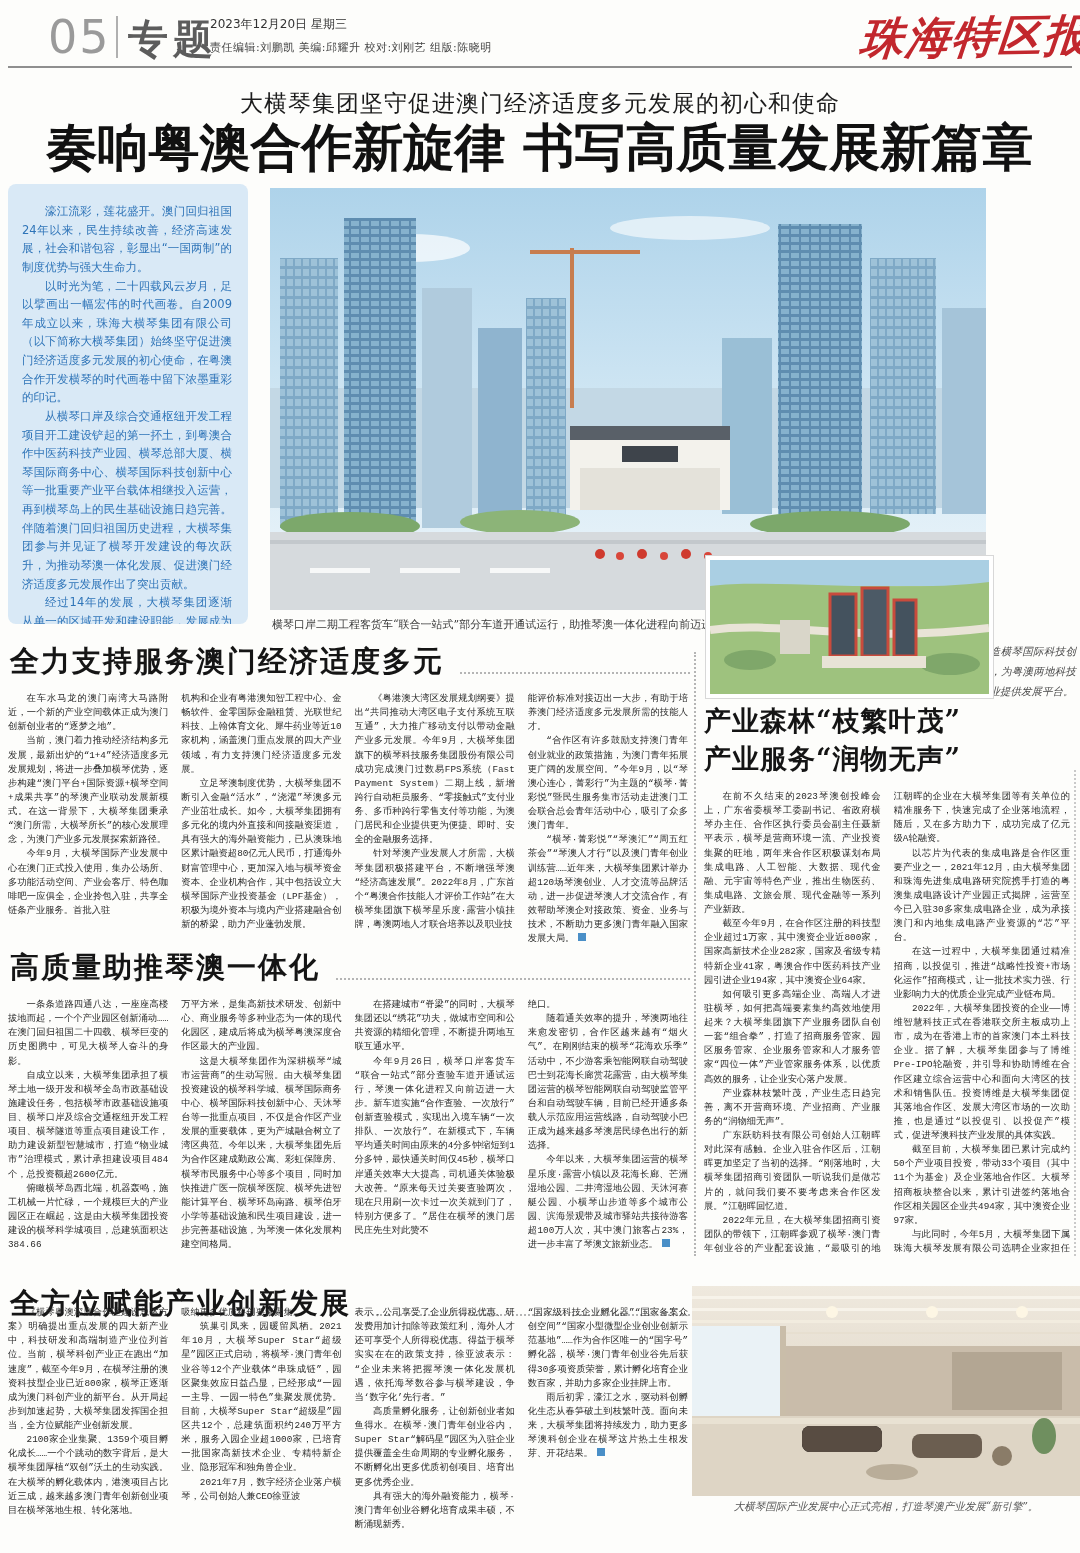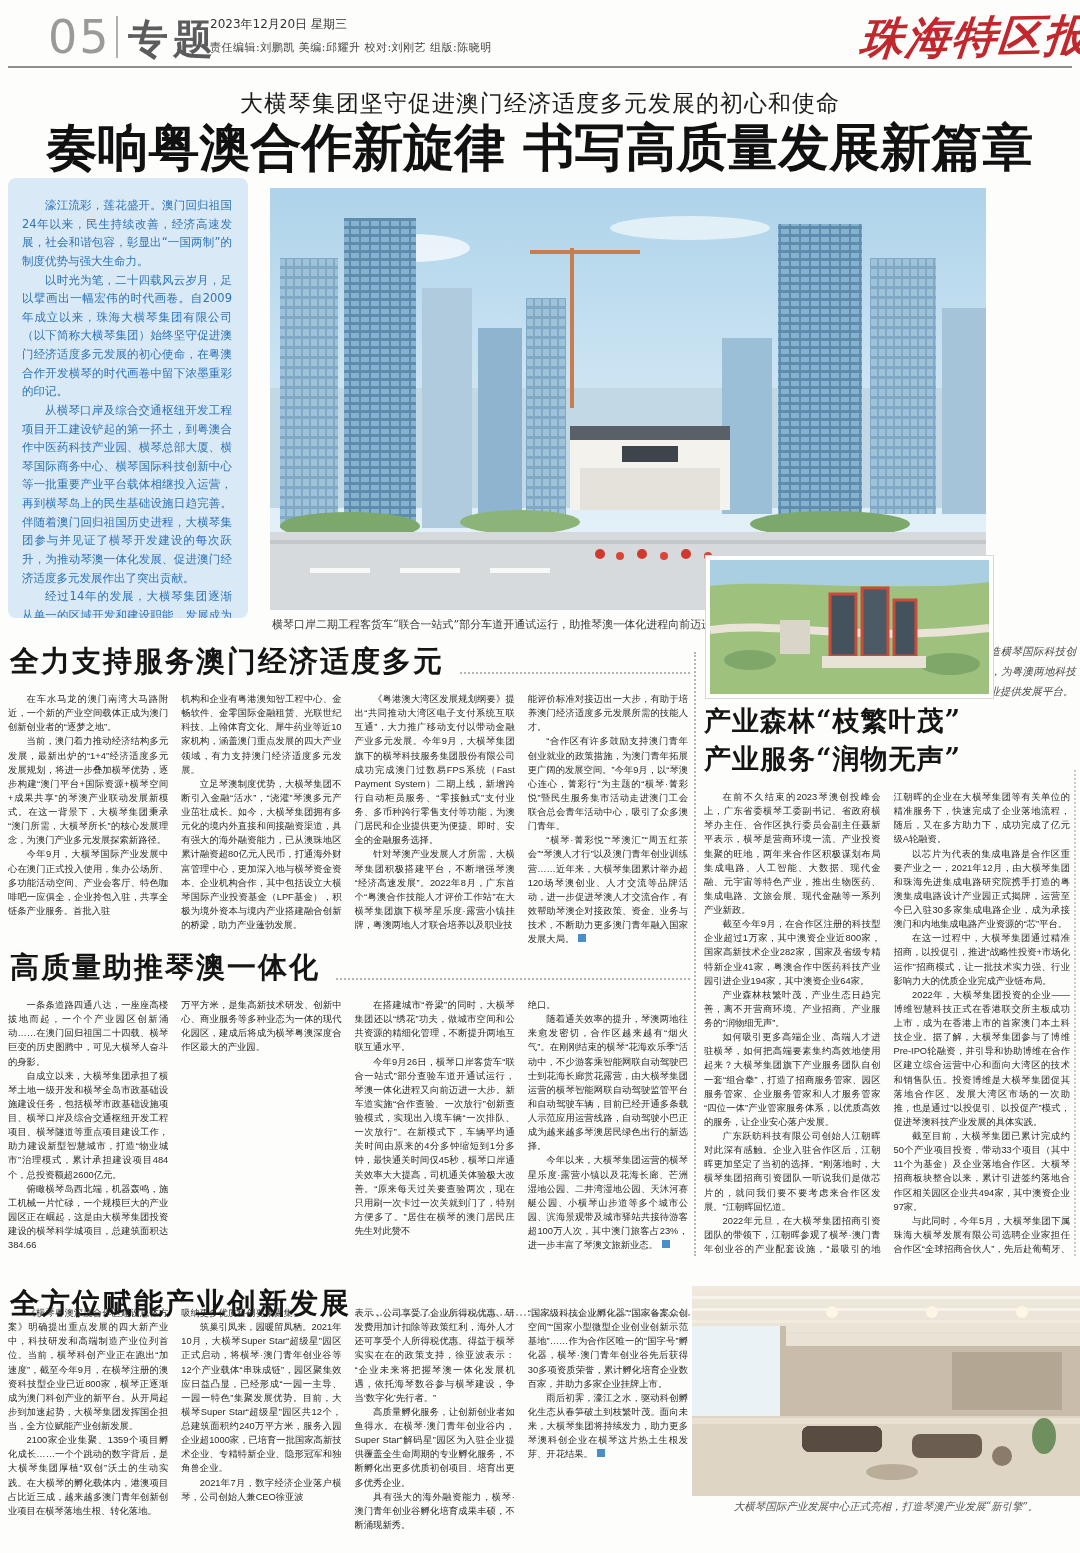--- a/index.html
+++ b/index.html
@@ -26,21 +26,21 @@
   .top-rule { position:absolute; left:8px; top:66px; width:1064px; height:2px; background:#8f8f8f; }
 
   
   .kicker { position:absolute; left:0; top:88px; width:1080px; text-align:center;
     font-size:23px; font-weight:400; color:#1c1c1c; letter-spacing:1px; }
   .main-headline { position:absolute; left:0; top:114px; width:1080px; text-align:center;
     font-family:"DejaVu Serif", serif; font-weight:900; font-size:51px; color:#111;
     letter-spacing:0; white-space:nowrap; }
 
   
-  .intro-box { position:absolute; left:8px; top:178px; width:240px; height:440px;
+  .intro-box { position:absolute; left:8px; top:184px; width:240px; height:440px;
     background:#d9e9f6; border-radius:8px; padding:18px 16px 14px 14px; overflow:hidden; }
   .intro-box p { font-size:11.5px; line-height:1.62; color:#2e74b8; text-align:justify; text-indent:2em; }
 
   
   .main-photo { position:absolute; left:270px; top:188px; width:716px; height:422px; overflow:hidden; background:#bcd9ec; }
   .main-caption { position:absolute; left:272px; top:617px; width:670px;
     font-family:"DejaVu Serif", serif; font-size:11px; color:#3a3a3a; }
   .side-photo { position:absolute; left:706px; top:556px; width:287px; height:142px;
     border:4px solid #fff; box-shadow:0 0 0 1px #d8d8d8; background:#9ec27e; z-index:3; overflow:hidden; }
   .side-caption { position:absolute; left:958px; top:642px; width:118px;
@@ -48,21 +48,21 @@
     color:#4a4a4a; text-align:justify; text-indent:2em; }
   .bottom-photo { position:absolute; left:692px; top:1286px; width:388px; height:210px; overflow:hidden; background:#cfc5b4; }
   .bottom-caption { position:absolute; left:692px; top:1500px; width:388px; text-align:center;
     font-family:"DejaVu Serif", serif; font-style:italic; font-size:10.5px; color:#555; }
 
   
   .sec-head { position:absolute; display:flex; align-items:flex-end; width:680px; left:10px; }
   .sec-title { font-family:"DejaVu Serif", serif; font-weight:900; font-size:29px; color:#151515; letter-spacing:2px; white-space:nowrap; }
   .dotline { flex:1; border-top:2px dotted #b5b5b5; margin:0 0 8px 16px; }
   .cols { position:absolute; display:flex; gap:13px; overflow:hidden; }
-  .col { flex:1; overflow:hidden; font-family:Liberation Sans, sans-serif; font-size:9.3px; line-height:1.52; color:#2a2a2a; }
+  .col { flex:1; overflow:hidden; font-family:Liberation Mono, monospace; font-size:9.3px; line-height:1.52; color:#2a2a2a; }
   .para { margin:0; text-indent:2em; text-align:justify; }
   .para.cont { text-indent:0; }
   .endmark { display:inline-block; width:8px; height:8px; background:#4a8fc7; margin-left:4px; }
 
   #s1-cols { left:8px; top:692px; width:680px; height:258px; }
   #s2-cols { left:8px; top:998px; width:680px; height:256px; }
   #s4-cols { left:8px; top:1306px; width:680px; height:247px; }
 
   .v-divider { position:absolute; left:694px; top:652px; height:604px; border-left:2px dotted #b5b5b5; }
   .right-edge { position:absolute; left:1074px; top:770px; height:486px; border-left:2px dotted #c9c9c9; }
@@ -214,20 +214,21 @@
     <div class="dotline"></div>
   </div>
   <div class="cols" id="s2-cols">
     <div class="col">
         <p class="para">一条条道路四通八达，一座座高楼拔地而起，一个个产业园区创新涌动……在澳门回归祖国二十四载、横琴巨变的历史图腾中，可见大横琴人奋斗的身影。</p>
         <p class="para">自成立以来，大横琴集团承担了横琴土地一级开发和横琴全岛市政基础设施建设任务，包括横琴市政基础设施项目、横琴口岸及综合交通枢纽开发工程项目、横琴隧道等重点项目建设工作，助力建设新型智慧城市，打造“物业城市”治理模式，累计承担建设项目484个，总投资额超2600亿元。</p>
         <p class="para">俯瞰横琴岛西北端，机器轰鸣，施工机械一片忙碌，一个规模巨大的产业园区正在崛起，这是由大横琴集团投资建设的横琴科学城项目，总建筑面积达384.66</p>
       </div>
     <div class="col">
         <p class="para cont">万平方米，是集高新技术研发、创新中心、商业服务等多种业态为一体的现代化园区，建成后将成为横琴粤澳深度合作区最大的产业园。</p>
+        <p class="para">这是大横琴集团作为深耕横琴“城市运营商”的生动写照。由大横琴集团投资建设的横琴科学城、横琴国际商务中心、横琴国际科技创新中心、天沐琴台等一批重点项目，不仅是合作区产业发展的重要载体，更为产城融合树立了湾区典范。今年以来，大横琴集团先后为合作区建成勤政公寓、彩虹保障房、横琴市民服务中心等多个项目，同时加快推进广医一院横琴医院、横琴先进智能计算平台、横琴环岛南路、横琴伯牙小学等基础设施和民生项目建设，进一步完善基础设施，为琴澳一体化发展构建空间格局。</p>
       </div>
     <div class="col">
         <p class="para">在搭建城市“脊梁”的同时，大横琴集团还以“绣花”功夫，做城市空间和公共资源的精细化管理，不断提升两地互联互通水平。</p>
         <p class="para">今年9月26日，横琴口岸客货车“联合一站式”部分查验车道开通试运行，琴澳一体化进程又向前迈进一大步。新车道实施“合作查验、一次放行”创新查验模式，实现出入境车辆“一次排队、一次放行”。在新模式下，车辆平均通关时间由原来的4分多钟缩短到1分多钟，最快通关时间仅45秒，横琴口岸通关效率大大提高，司机通关体验极大改善。“原来每天过关要查验两次，现在只用刷一次卡过一次关就到门了，特别方便多了。”居住在横琴的澳门居民庄先生对此赞不</p>
       </div>
     <div class="col">
         <p class="para cont">绝口。</p>
         <p class="para">随着通关效率的提升，琴澳两地往来愈发密切，合作区越来越有“烟火气”。在刚刚结束的横琴“花海欢乐季”活动中，不少游客乘智能网联自动驾驶巴士到花海长廊赏花露营，由大横琴集团运营的横琴智能网联自动驾驶监管平台和自动驾驶车辆，目前已经开通多条载人示范应用运营线路，自动驾驶小巴正成为越来越多琴澳居民绿色出行的新选择。</p>
         <p class="para">今年以来，大横琴集团运营的横琴星乐度·露营小镇以及花海长廊、芒洲湿地公园、二井湾湿地公园、天沐河赛艇公园、小横琴山步道等多个城市公园、滨海景观带及城市驿站共接待游客超100万人次，其中澳门旅客占23%，进一步丰富了琴澳文旅新业态。<span class="endmark"></span></p>
       </div>
@@ -237,22 +238,22 @@
   <div class="right-edge"></div>
 
   <div class="right-sec-title">
     <div>产业森林“枝繁叶茂”</div>
     <div>产业服务“润物无声”</div>
   </div>
   <div class="cols" id="s3-cols">
     <div class="col">
         <p class="para">在前不久结束的2023琴澳创投峰会上，广东省委横琴工委副书记、省政府横琴办主任、合作区执行委员会副主任聂新平表示，横琴是营商环境一流、产业投资集聚的旺地，两年来合作区积极谋划布局集成电路、人工智能、大数据、现代金融、元宇宙等特色产业，推出生物医药、集成电路、文旅会展、现代金融等一系列产业新政。</p>
         <p class="para">截至今年9月，在合作区注册的科技型企业超过1万家，其中澳资企业近800家，国家高新技术企业282家，国家及省级专精特新企业41家，粤澳合作中医药科技产业园引进企业194家，其中澳资企业64家。</p>
+        <p class="para">如何吸引更多高端企业、高端人才进驻横琴，如何把高端要素集约高效地使用起来？大横琴集团旗下产业服务团队自创一套“组合拳”，打造了招商服务管家、园区服务管家、企业服务管家和人才服务管家“四位一体”产业管家服务体系，以优质高效的服务，让企业安心落户发展。</p>
         <p class="para">产业森林枝繁叶茂，产业生态日趋完善，离不开营商环境、产业招商、产业服务的“润物细无声”。</p>
-        <p class="para">如何吸引更多高端企业、高端人才进驻横琴，如何把高端要素集约高效地使用起来？大横琴集团旗下产业服务团队自创一套“组合拳”，打造了招商服务管家、园区服务管家、企业服务管家和人才服务管家“四位一体”产业管家服务体系，以优质高效的服务，让企业安心落户发展。</p>
         <p class="para">广东跃昉科技有限公司创始人江朝晖对此深有感触。企业入驻合作区后，江朝晖更加坚定了当初的选择。“刚落地时，大横琴集团招商引资团队一听说我们是做芯片的，就问我们要不要考虑来合作区发展。”江朝晖回忆道。</p>
         <p class="para">2022年元旦，在大横琴集团招商引资团队的带领下，江朝晖参观了横琴·澳门青年创业谷的产业配套设施，“最吸引的地方，莫过于园区内既有曾获横琴国际科技创新创业大赛奖项的创业团队，也有和芯片相关的专精企</p>
       </div>
     <div class="col">
         <p class="para cont">江朝晖的企业在大横琴集团等有关单位的精准服务下，快速完成了企业落地流程，随后，又在多方助力下，成功完成了亿元级A轮融资。</p>
         <p class="para">以芯片为代表的集成电路是合作区重要产业之一，2021年12月，由大横琴集团和珠海先进集成电路研究院携手打造的粤澳集成电路设计产业园正式揭牌，运营至今已入驻30多家集成电路企业，成为承接澳门和内地集成电路产业资源的“芯”平台。</p>
         <p class="para">在这一过程中，大横琴集团通过精准招商，以投促引，推进“战略性投资+市场化运作”招商模式，让一批技术实力强、行业影响力大的优质企业完成产业链布局。</p>
         <p class="para">2022年，大横琴集团投资的企业——博维智慧科技正式在香港联交所主板成功上市，成为在香港上市的首家澳门本土科技企业。据了解，大横琴集团参与了博维Pre-IPO轮融资，并引导和协助博维在合作区建立综合运营中心和面向大湾区的技术和销售队伍。投资博维是大横琴集团促其落地合作区、发展大湾区市场的一次助推，也是通过“以投促引、以投促产”模式，促进琴澳科技产业发展的具体实践。</p>
         <p class="para">截至目前，大横琴集团已累计完成约50个产业项目投资，带动33个项目（其中11个为基金）及企业落地合作区。大横琴招商板块整合以来，累计引进签约落地合作区相关园区企业共494家，其中澳资企业97家。</p>
         <p class="para">与此同时，今年5月，大横琴集团下属珠海大横琴发展有限公司选聘企业家担任合作区“全球招商合伙人”，先后赴葡萄牙、新加坡、韩国等境外地区开展招商推介活动，助力横琴走向国际舞台。</p>

